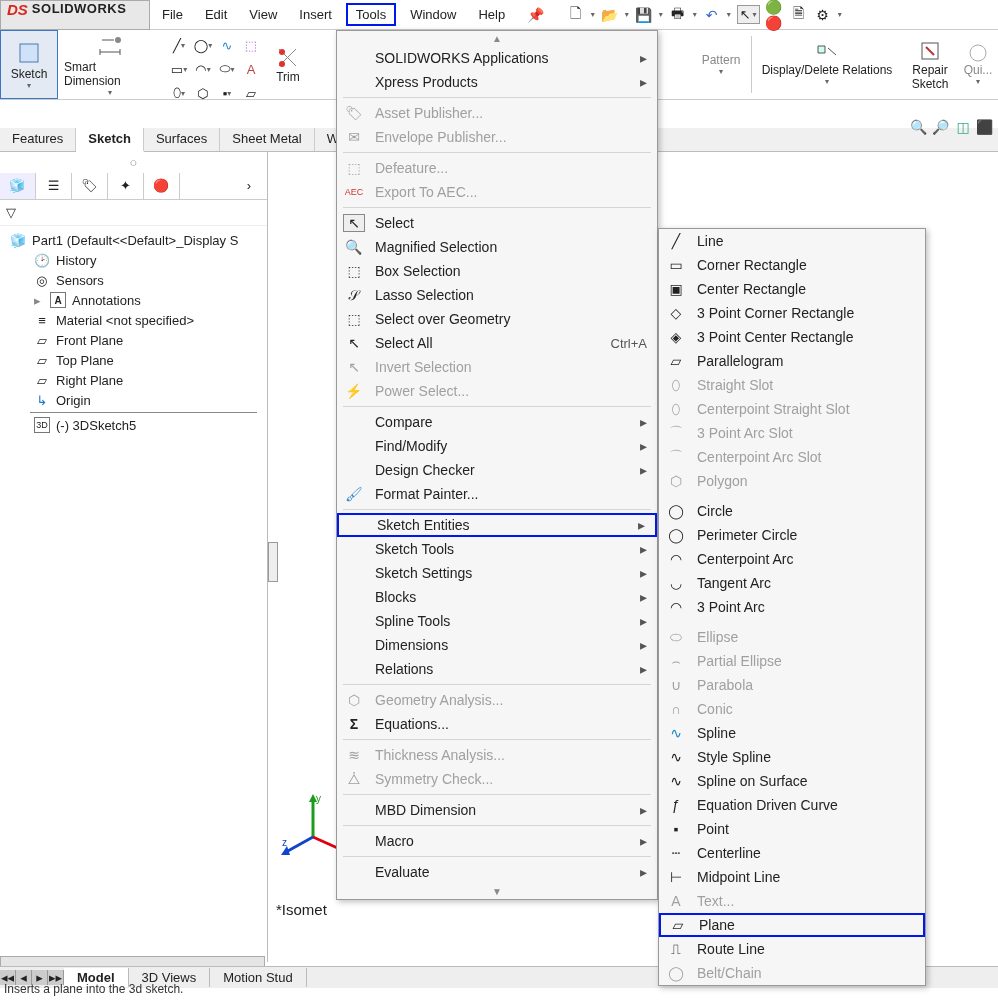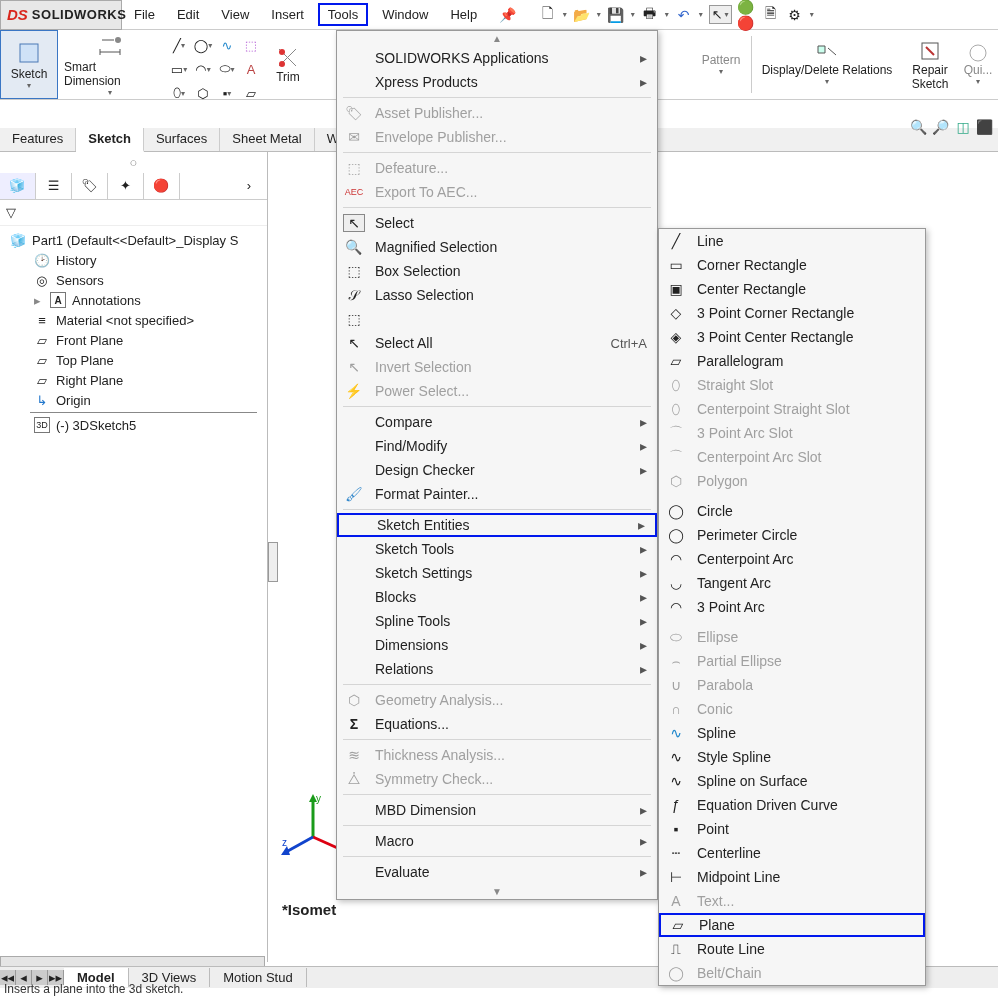--- a/index.html
+++ b/index.html
@@ -1,18 +1,18 @@
 <!DOCTYPE html>
 <html><head>
 <meta charset="utf-8">
 <style>
   * { box-sizing: border-box; font-family: "Segoe UI", Arial, sans-serif; }
   body { margin:0; padding:0; width:998px; height:1000px; background:#fff; overflow:hidden; font-size:13px; color:#222; position:relative; }
   .titlebar { height:30px; display:flex; align-items:center; border-bottom:1px solid #ccc;}
-  .logo-box { width:122px; height:30px; background:#e8e8e8; border:1px solid #aaa; display:flex; align-items:center; padding:0 6px; gap:4px;}
+  .logo-box { width:150px; height:30px; background:#e8e8e8; border:1px solid #aaa; display:flex; align-items:flex-start; padding:0 6px; gap:4px;}
   .ds { color:#d9261c; font-weight:bold; font-style:italic; font-size:15px;}
   .sw { font-weight:bold; font-size:13px; letter-spacing:0.5px;}
   .menubar { display:flex; align-items:center; gap:6px; padding-left:4px;}
   .menubar span { padding:4px 8px; }
   .menu-tools { border:2px solid #0018ed; padding:2px 8px !important; }
   .pin { color:#3a76c4; font-size:14px; padding:0 4px;}
   .tool-strip { display:flex; align-items:center; gap:6px; padding-left:14px;}
   .ticon { width:18px; height:18px; display:inline-flex; align-items:center; justify-content:center; font-size:14px;}
   .dd { font-size:8px; color:#666; }
   .sel-arrow-box { border:1px solid #999; background:#eee; padding:1px 2px; display:inline-flex; align-items:center;}
@@ -31,21 +31,21 @@
   .panel-icons { height:28px; border-bottom:1px solid #ccc; display:flex; align-items:center;}
   .pi { width:36px; height:26px; display:flex; align-items:center; justify-content:center; border-right:1px solid #ccc;}
   .filter-row { height:26px; display:flex; align-items:center; padding:2px 6px; border-bottom:1px solid #eee;}
   .tree { flex:1; overflow:auto; padding:4px 0; font-size:13px;}
   .tree-item { display:flex; align-items:center; gap:6px; padding:2px 4px 2px 10px; white-space:nowrap;}
   .tree-item.child { padding-left:34px;}
   .tree-item.child2 { padding-left:34px;}
   .ico { width:16px; height:16px; display:inline-flex; align-items:center; justify-content:center; font-size:13px;}
   .graphics { flex:1; position:relative; background:#fff;}
   .triad { position:absolute; left:10px; bottom:100px;}
-  .iso-label { position:absolute; left:14px; bottom:44px; font-weight:bold; font-size:15px;}
+  .iso-label { position:absolute; left:8px; bottom:44px; font-weight:normal; font-size:15px;}
   .hscroll { position:absolute; bottom:28px; left:0; width:265px; height:16px; background:#e5e5e5; border:1px solid #aaa;}
   .bottom-tabs { position:absolute; bottom:12px; left:0; height:22px; width:100%; display:flex; align-items:center; background:#eee; border-top:1px solid #bbb;}
   .bt { padding:2px 13px; border-right:1px solid #bbb; font-size:13px;}
   .bt.active { background:#fff; font-weight:bold;}
   .nav-arrows { display:flex;}
   .nav-arrows span{ width:16px; text-align:center; background:#ccc; border-right:1px solid #999;}
   .statusbar { position:absolute; bottom:0; left:0; height:18px; font-size:12px; padding:0 4px; color:#333;}
   .right-view-icons { position:absolute; right:4px; top:118px; display:flex; gap:4px;}
   .ricon { width:18px; height:18px; display:flex; align-items:center; justify-content:center; font-size:14px; color:#4a6;}
   
@@ -319,20 +319,21 @@
   <div class="mrow">
       <span class="micon">⬚</span>
       <span class="mlabel">Box Selection</span>
     </div>
   <div class="mrow">
       <span class="micon">𝒮</span>
       <span class="mlabel">Lasso Selection</span>
     </div>
   <div class="mrow">
       <span class="micon">⬚</span>
+      <span class="mlabel">Select over Geometry</span>
     </div>
   <div class="mrow">
       <span class="micon">↖</span>
       <span class="mlabel">Select All</span>
       <span class="mshort">Ctrl+A</span>
     </div>
   <div class="mrow disabled">
       <span class="micon">↖</span>
       <span class="mlabel">Invert Selection</span>
     </div>

